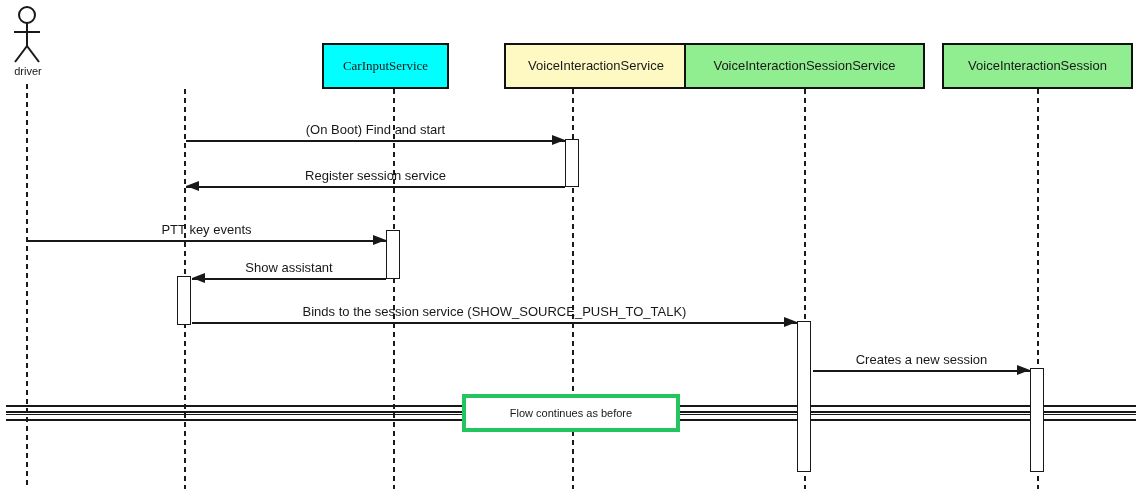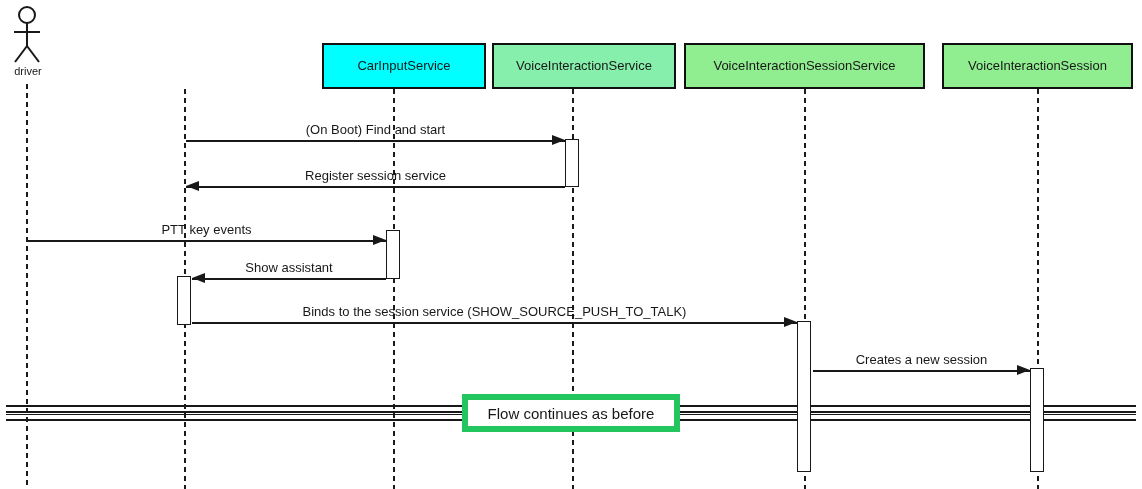--- a/index.html
+++ b/index.html
@@ -49,23 +49,23 @@
   }
   .msg-line{height:1.5px;background:#181818;}
   .arr{position:absolute;width:0;height:0;top:13px;
        border-top:5px solid transparent;border-bottom:5px solid transparent;}
   .arr-right{right:0;border-left:13px solid #181818;}
   .arr-left{left:0;border-right:13px solid #181818;}
   
   .divider-line{position:absolute;left:6px;width:1130px;height:1.5px;background:#181818;z-index:1;}
   .divider-box{
     position:absolute;left:462px;top:394px;width:218px;height:38px;
-    background:#ffffff;border:6px solid #22c55e;box-sizing:border-box;
+    background:#ffffff;border:4px solid #22c55e;box-sizing:border-box;
     display:flex;align-items:center;justify-content:center;
-    font-size:15px;z-index:4;
+    font-size:11px;z-index:4;
   }
   .actor-label{
     position:absolute;left:0px;top:65px;width:56px;
     text-align:center;font-size:11px;
   }
   .actor-svg{position:absolute;left:9px;top:5px;}
 </style>
 </head>
 <body>
 
@@ -82,22 +82,22 @@
     <svg class="actor-svg" width="36" height="60" viewBox="0 0 36 60">
       <circle cx="18" cy="10" r="8" fill="none" stroke="#181818" stroke-width="2"></circle>
       <line x1="18" y1="18" x2="18" y2="41" stroke="#181818" stroke-width="2"></line>
       <line x1="5" y1="27" x2="31" y2="27" stroke="#181818" stroke-width="2"></line>
       <line x1="18" y1="41" x2="6" y2="57" stroke="#181818" stroke-width="2"></line>
       <line x1="18" y1="41" x2="30" y2="57" stroke="#181818" stroke-width="2"></line>
     </svg>
     <div class="actor-label">driver</div>
   </div>
 
-  <div class="participant" style="left: 322px; top: 43px; width: 164px; height: 46px; background-color: rgb(0, 255, 255);">CarInputService</div>
-  <div class="participant" style="left: 492px; top: 43px; width: 184px; height: 46px; background-color: #86efac;">VoiceInteractionService</div>
+  <div class="participant" style="left: 322px; top: 43px; width: 127px; height: 46px; background-color: rgb(0, 255, 255); font-family: Liberation Serif, serif;">CarInputService</div>
+  <div class="participant" style="left: 504px; top: 43px; width: 184px; height: 46px; background-color: #fef9c3;">VoiceInteractionService</div>
   <div class="participant" style="left: 684px; top: 43px; width: 241px; height: 46px; background-color: rgb(144, 238, 144);">VoiceInteractionSessionService</div>
   <div class="participant" style="left: 942px; top: 43px; width: 191px; height: 46px; background-color: rgb(144, 238, 144);">VoiceInteractionSession</div>
 
   <div class="activation" style="left:565px;top:139px;height:48px;"></div>
   <div class="activation" style="left:386px;top:230px;height:49px;"></div>
   <div class="activation" style="left:177px;top:276px;height:49px;"></div>
   <div class="activation" style="left:797px;top:321px;height:151px;"></div>
   <div class="activation" style="left:1030px;top:368px;height:104px;"></div>
 
   <div class="msg" style="left:186px;top:122px;width:379px;">

